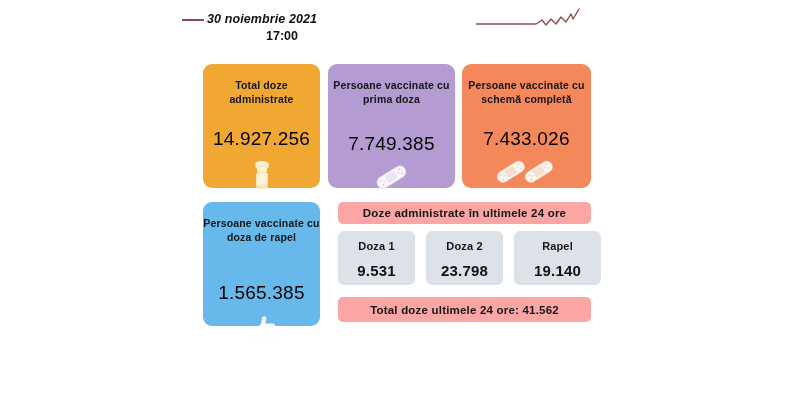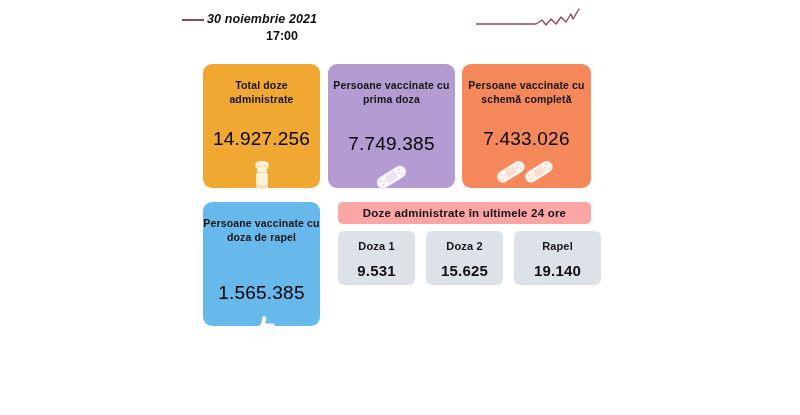--- a/index.html
+++ b/index.html
@@ -257,28 +257,29 @@
 
   <div class="panel-bar" id="bar-24h">Doze administrate în ultimele 24 ore</div>
 
   <div class="mini-card" id="mini-0">
     <div class="mini-label">Doza 1</div>
     <div class="mini-value">9.531</div>
   </div>
 
   <div class="mini-card" id="mini-1">
     <div class="mini-label">Doza 2</div>
-    <div class="mini-value">15.625</div>
+    <div class="mini-value">23.798</div>
   </div>
 
   <div class="mini-card" id="mini-2">
     <div class="mini-label">Rapel</div>
     <div class="mini-value">19.140</div>
   </div>
 
+  <div class="panel-bar" id="bar-total">Total doze ultimele 24 ore: 41.562</div>
 
   <div class="footer">
 
     
 
     
 
     
   </div>
 

